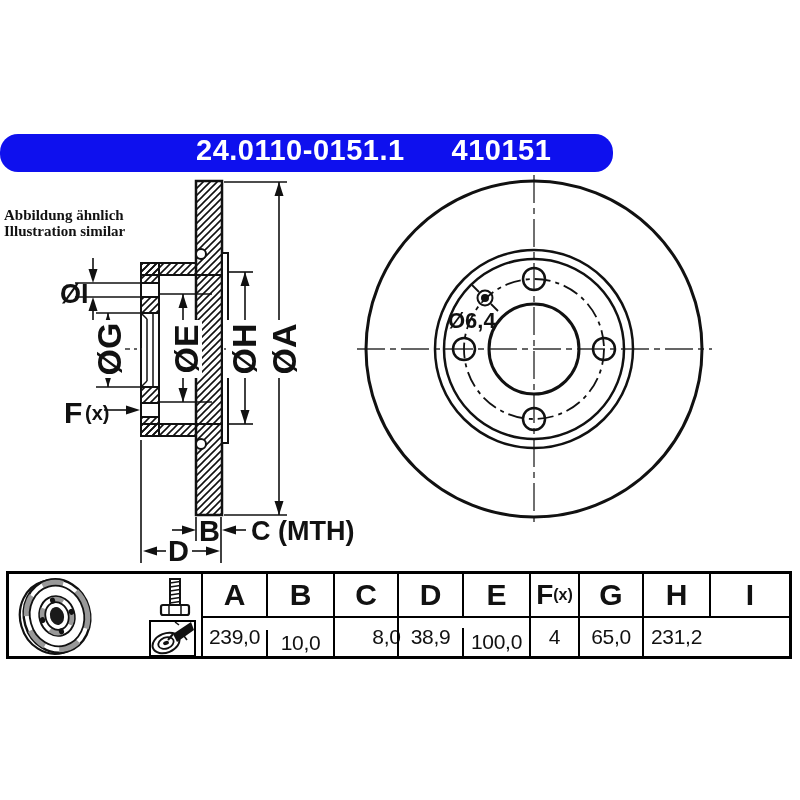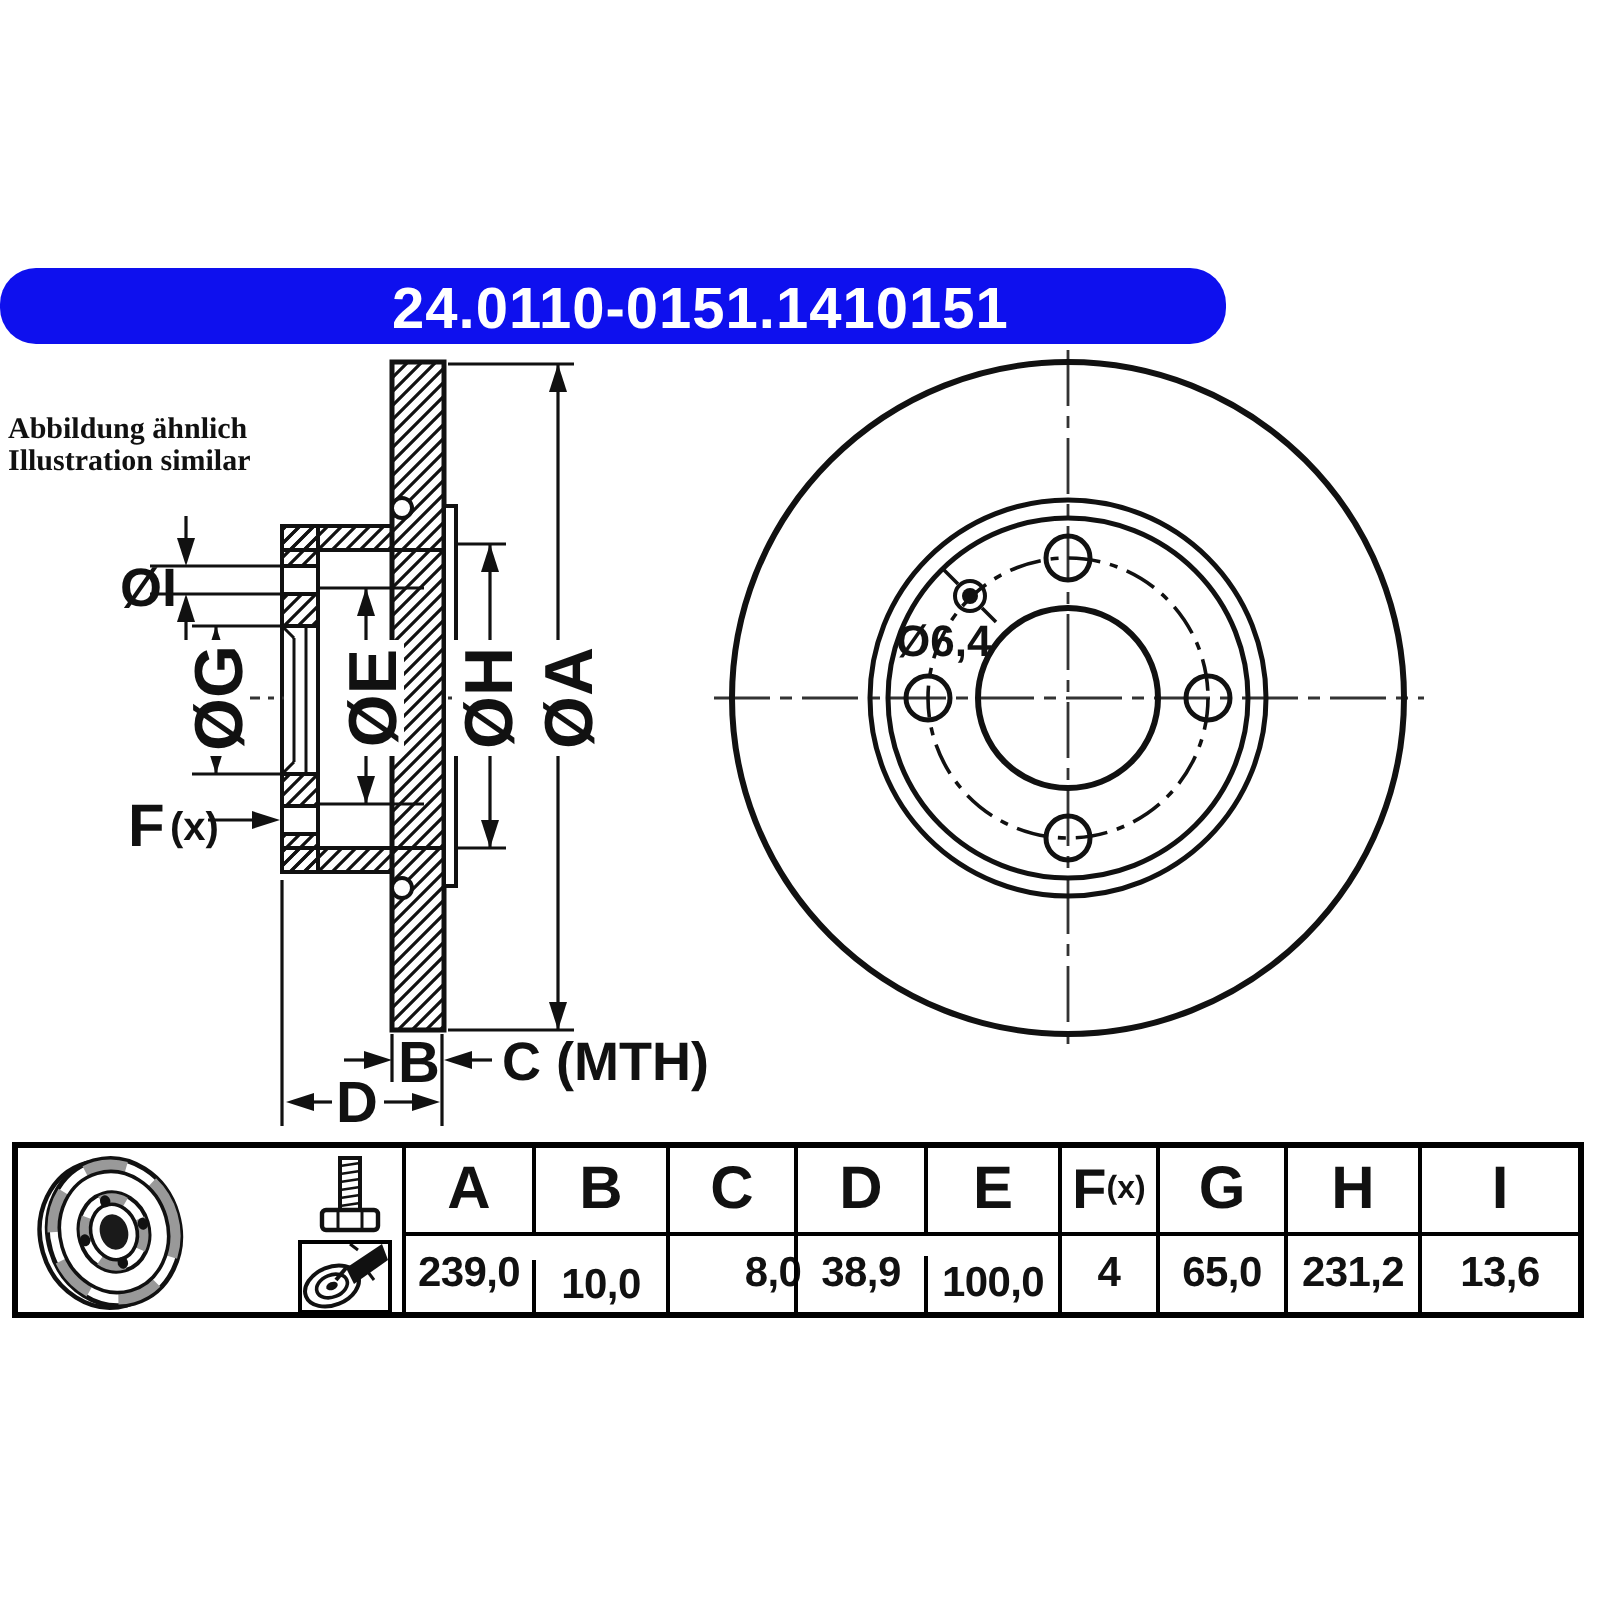--- a/index.html
+++ b/index.html
@@ -1,32 +1,32 @@
 <!DOCTYPE html>
 <html><head>
 <meta charset="utf-8">
 <style>
   html,body{margin:0;padding:0;background:#ffffff;}
   #stage{position:relative;width:800px;height:800px;background:#ffffff;overflow:hidden;
          font-family:"Liberation Sans",sans-serif;color:#111;}
   
   .bluebar{position:absolute;left:0;top:134px;width:613px;height:38px;
-           display:flex;align-items:flex-end;padding-left:196px;box-sizing:border-box;border-radius:18px;}
+           display:flex;align-items:flex-start;padding-left:196px;gap:47px;box-sizing:border-box;border-radius:18px;}
   .bluebar span{color:#fff;font-weight:bold;font-size:29px;letter-spacing:.5px;white-space:nowrap;}
   
   .note{position:absolute;left:4px;top:207px;font-size:15px;font-weight:bold;line-height:16px;color:#111;font-family:Liberation Serif, serif;}
   
   .drawsvg{position:absolute;left:0;top:0;}
   
   .tbl{position:absolute;left:6px;top:571px;width:786px;height:88px;border:3px solid #000;
        display:grid;grid-template-columns:192px 65px 67px 64px 65px 67px 49px 64px 67px 1fr;
        grid-template-rows:44px 1fr;box-sizing:border-box;background:#fff;}
   .cell{display:flex;align-items:center;justify-content:center;border-left:2.5px solid #000;box-sizing:border-box;}
   .hcell{border-bottom:2.5px solid #000;font-weight:bold;font-size:30px;}
-  .vcell{font-weight:bold;font-size:21px;letter-spacing:-0.3px;}
+  .vcell{font-weight:normal;font-size:21px;letter-spacing:-0.3px;}
   .fx-sub{font-size:16px;font-weight:bold;}
   .iconcell{grid-row:1/3;position:relative;border-left:none;}
   .penbox{position:absolute;left:140px;top:46px;width:47px;height:37px;border:2px solid #000;box-sizing:border-box;}
 </style>
 </head>
 <body>
 
 <div id="stage">
 
   <div class="bluebar" style="background:#0e10ee;">
@@ -290,17 +290,14 @@
       </div>
     <div class="cell vcell" style="grid-row:2;grid-column:7;">
         <span>4</span>
       </div>
     <div class="cell vcell" style="grid-row:2;grid-column:8;">
         <span>65,0</span>
       </div>
     <div class="cell vcell" style="grid-row:2;grid-column:9;">
         <span>231,2</span>
       </div>
-    <div class="cell vcell" style="grid-row:2;grid-column:10;">
-        <span>13,6</span>
-      </div>
   </div>
 </div>
 
 </body></html>

